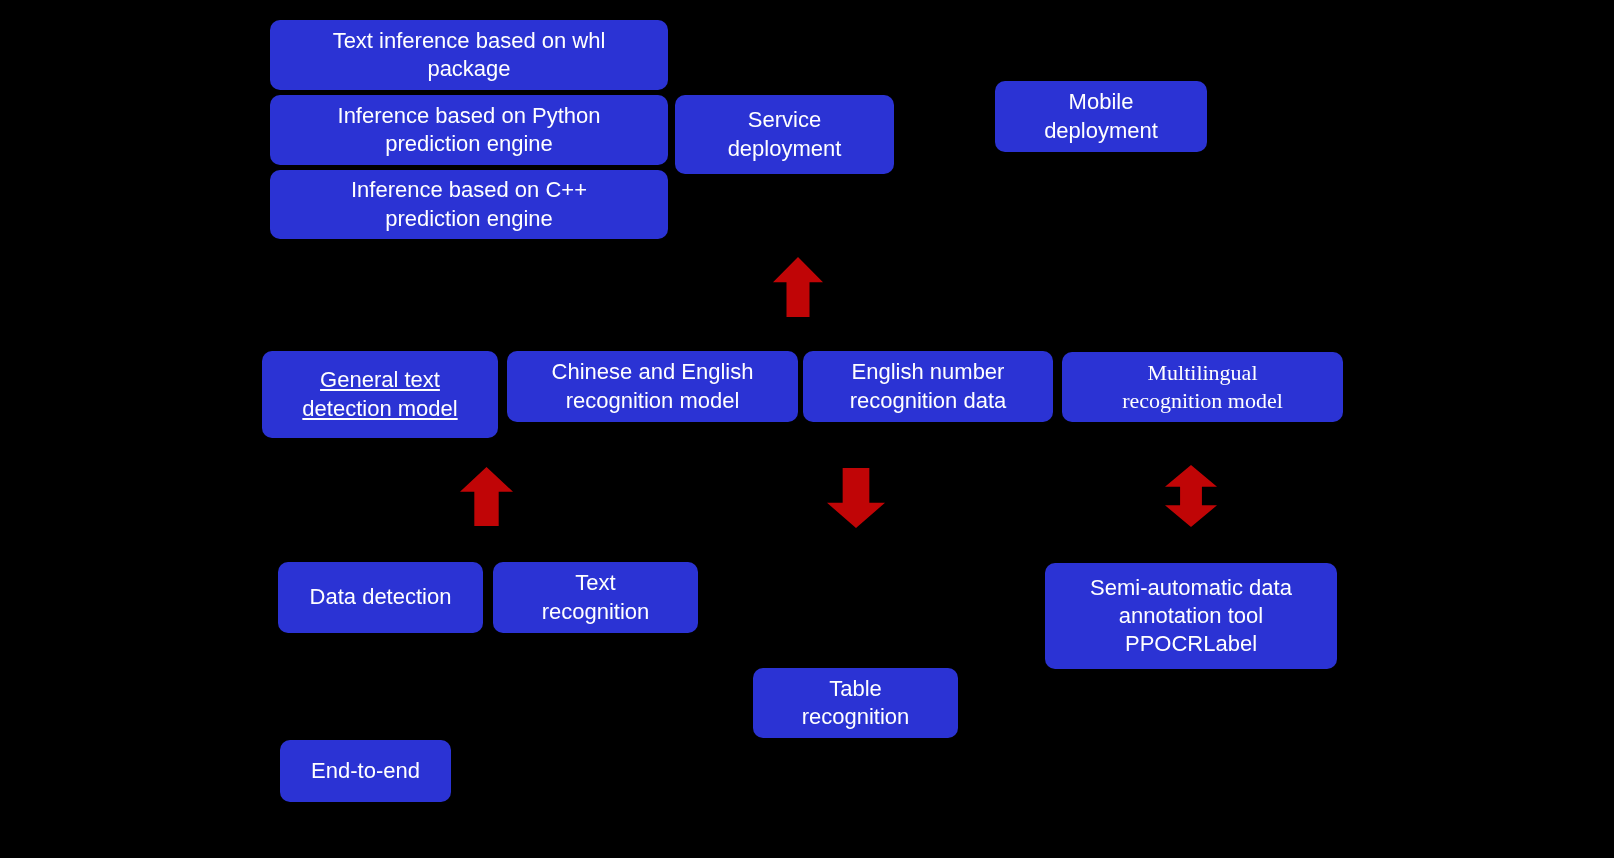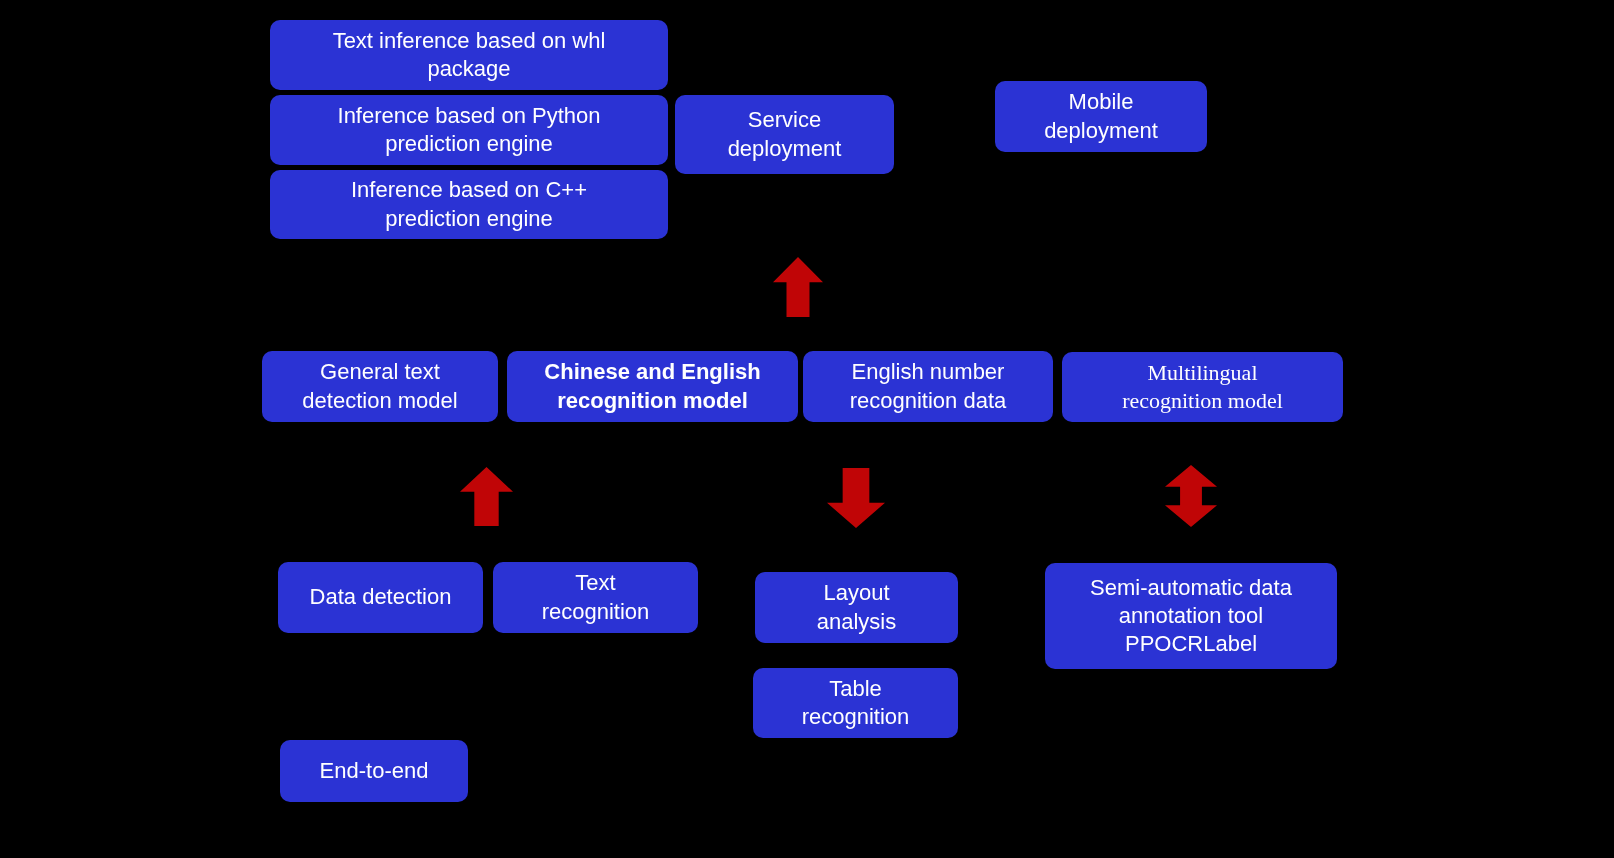--- a/index.html
+++ b/index.html
@@ -44,31 +44,31 @@
   }
   .arrow.updown{
     clip-path:polygon(50% 0%, 100% 35%, 71% 35%, 71% 65%, 100% 65%, 50% 100%, 0% 65%, 29% 65%, 29% 35%, 0% 35%);
   }
   
   .n0 {left:270px;  top:20px;  width:398px; height:70px;}
   .n1 {left:270px;  top:95px;  width:398px; height:70px;}
   .n2 {left:270px;  top:170px; width:398px; height:69px;}
   .n3 {left:675px;  top:95px;  width:219px; height:79px;}
   .n4 {left:995px;  top:81px;  width:212px; height:71px;}
-  .n5 {left:262px;  top:351px; width:236px; height:71px;}
-  .n6 {left:507px;  top:351px; width:291px; height:71px;font-weight:bold;}
+  .n5 {left:262px;  top:351px; width:236px; height:87px;text-decoration:underline;}
+  .n6 {left:507px;  top:351px; width:291px; height:71px;}
   .n7 {left:803px;  top:351px; width:250px; height:71px;}
   .n8 {left:1062px; top:352px; width:281px; height:70px;font-family:Liberation Serif, serif;}
   .n9 {left:278px;  top:562px; width:205px; height:71px;}
   .n10{left:493px;  top:562px; width:205px; height:71px;}
   .n11{left:755px;  top:572px; width:203px; height:71px;}
   .n12{left:753px;  top:668px; width:205px; height:70px;}
   .n13{left:1045px; top:563px; width:292px; height:106px;}
   .n14{left:1047px; top:688px; width:290px; height:80px;}
-  .n15{left:280px;  top:740px; width:188px; height:62px;}
+  .n15{left:280px;  top:740px; width:171px; height:62px;}
   
   .a0{left:773px;  top:257px; width:50px; height:60px;}
   .a1{left:460px;  top:467px; width:53px; height:59px;}
   .a2{left:827px;  top:468px; width:58px; height:60px;}
   .a3{left:1165px; top:465px; width:52px; height:62px;}
 </style>
 </head>
 <body>
 
 <div class="canvas">
@@ -95,22 +95,20 @@
   <div class="node n8">Multilingual
 recognition model</div>
 
   <div class="arrow up a1"></div>
   <div class="arrow down a2"></div>
   <div class="arrow updown a3"></div>
 
   <div class="node n9">Data detection</div>
   <div class="node n10">Text
 recognition</div>
-  <div class="node n11">Layout
-analysis</div>
   <div class="node n12">Table
 recognition</div>
   <div class="node n13">Semi-automatic data
 annotation tool
 PPOCRLabel</div>
   <div class="node n15">End-to-end</div>
 
 </div>
 
 </body></html>

